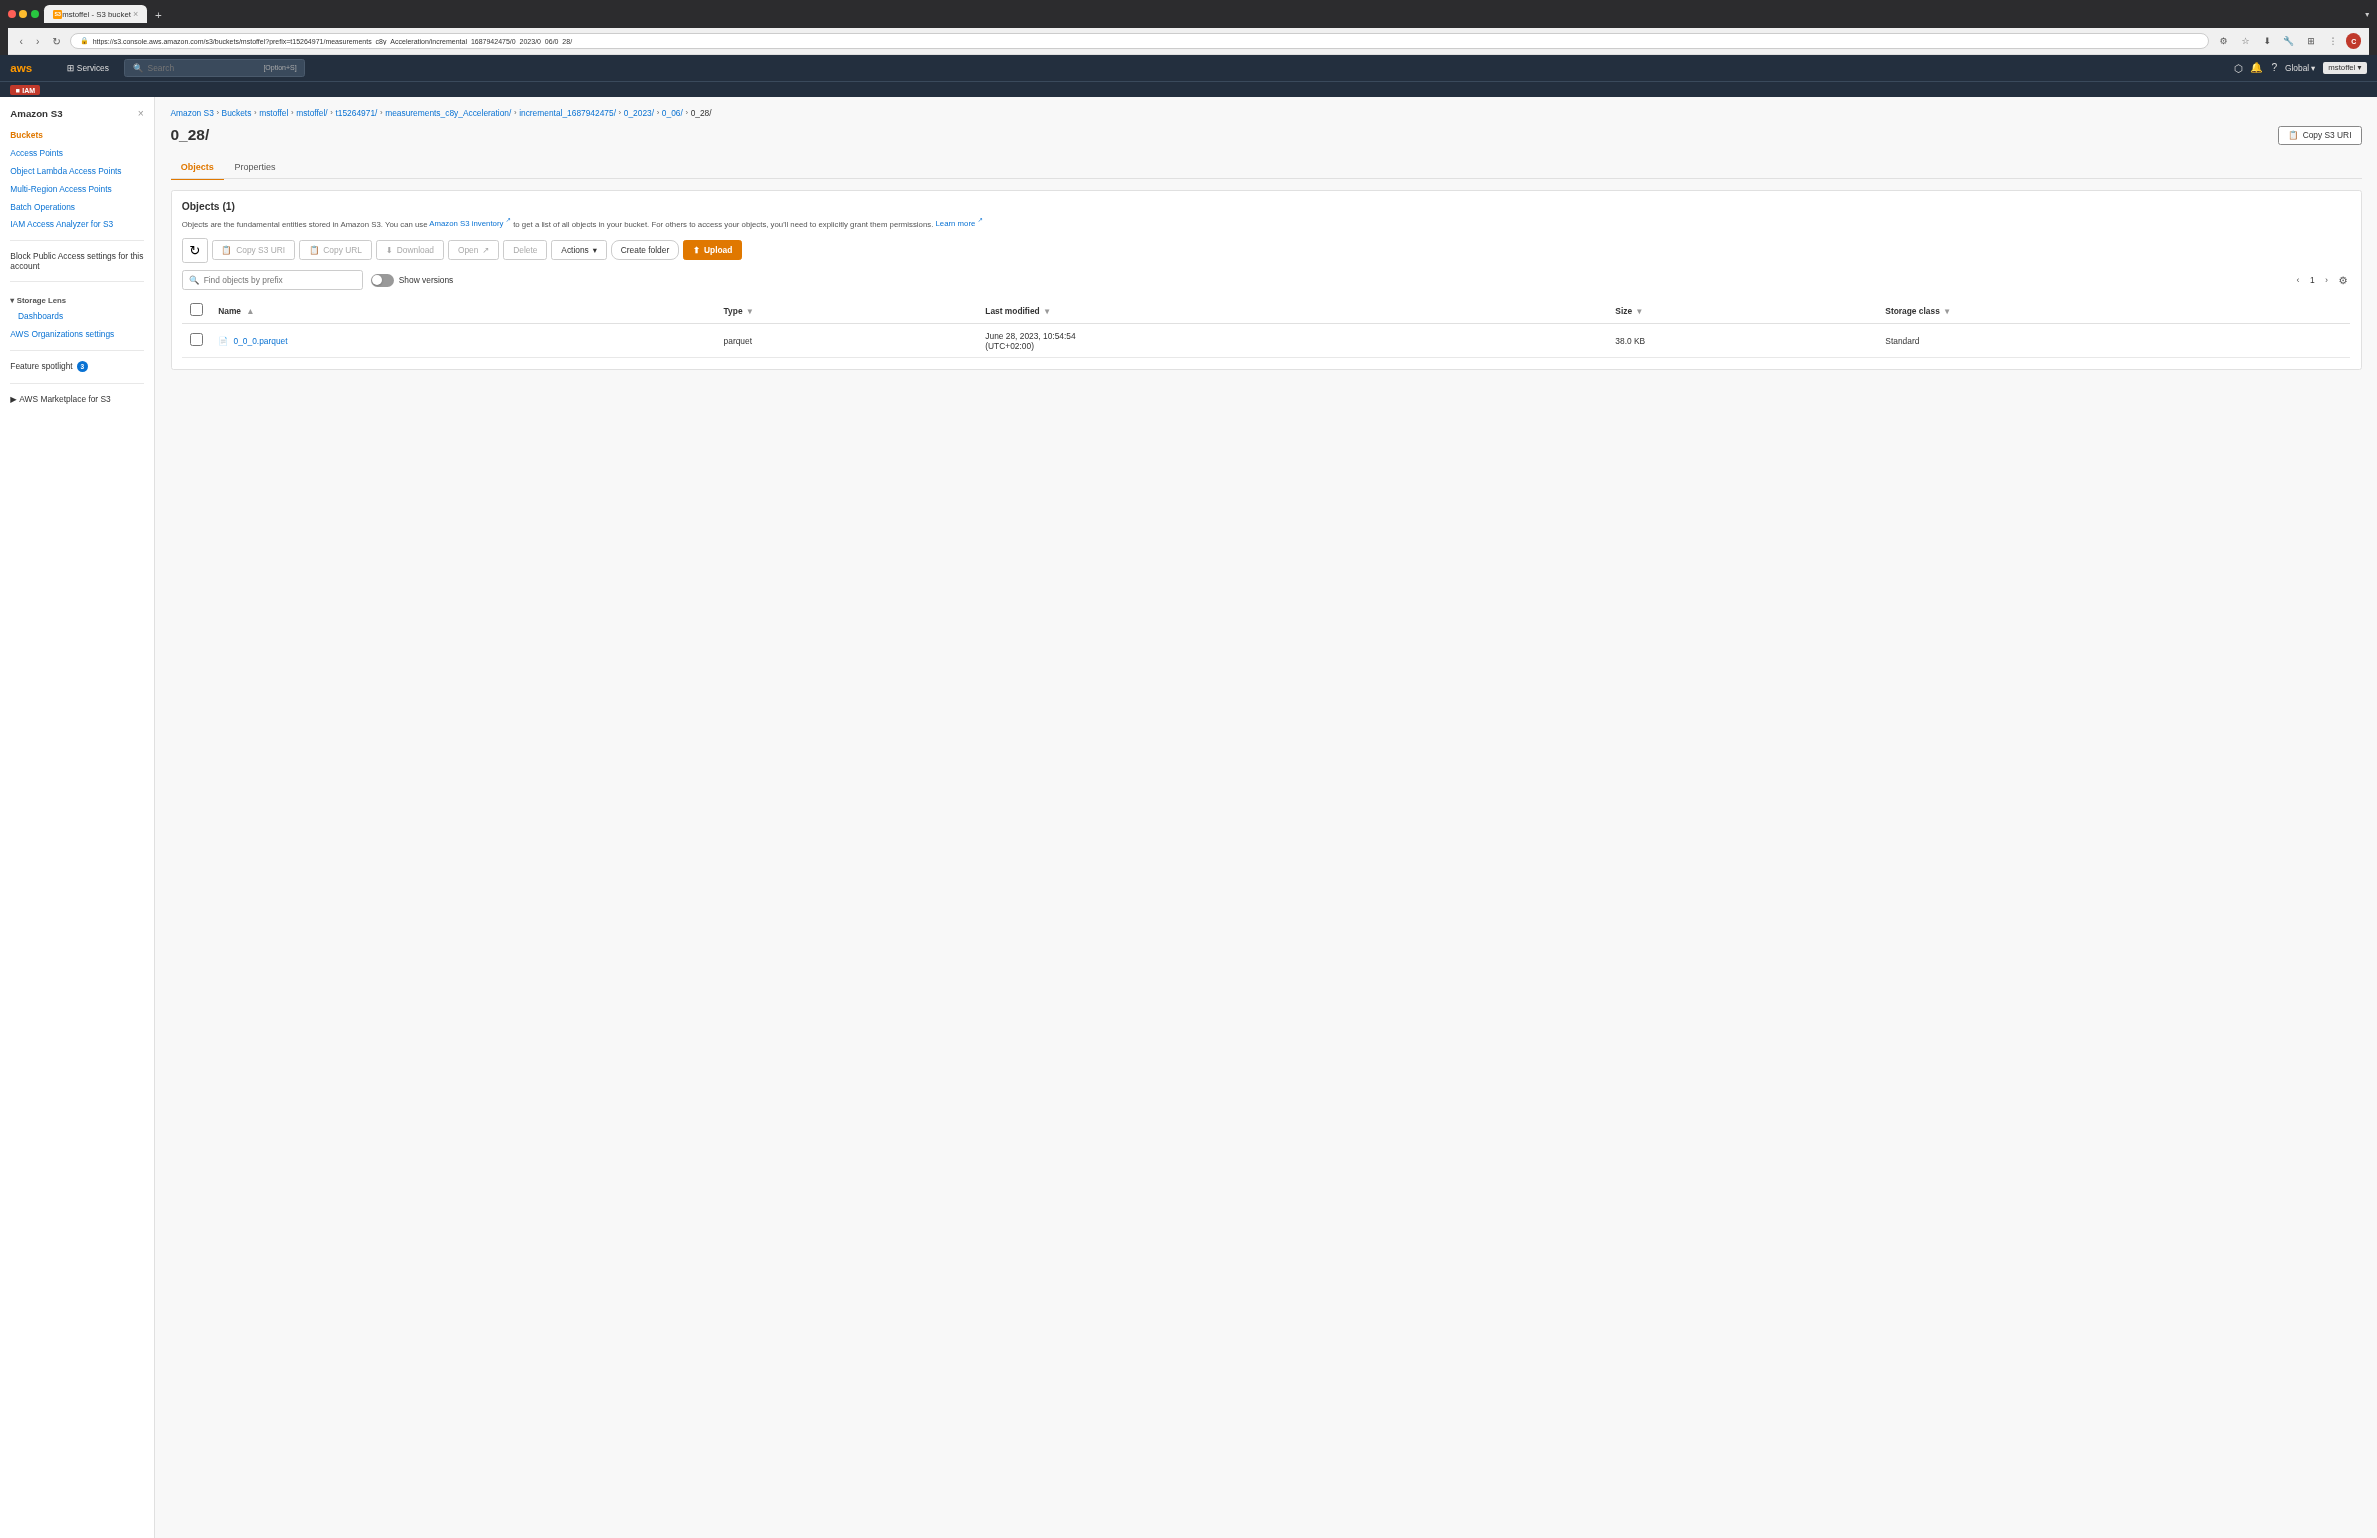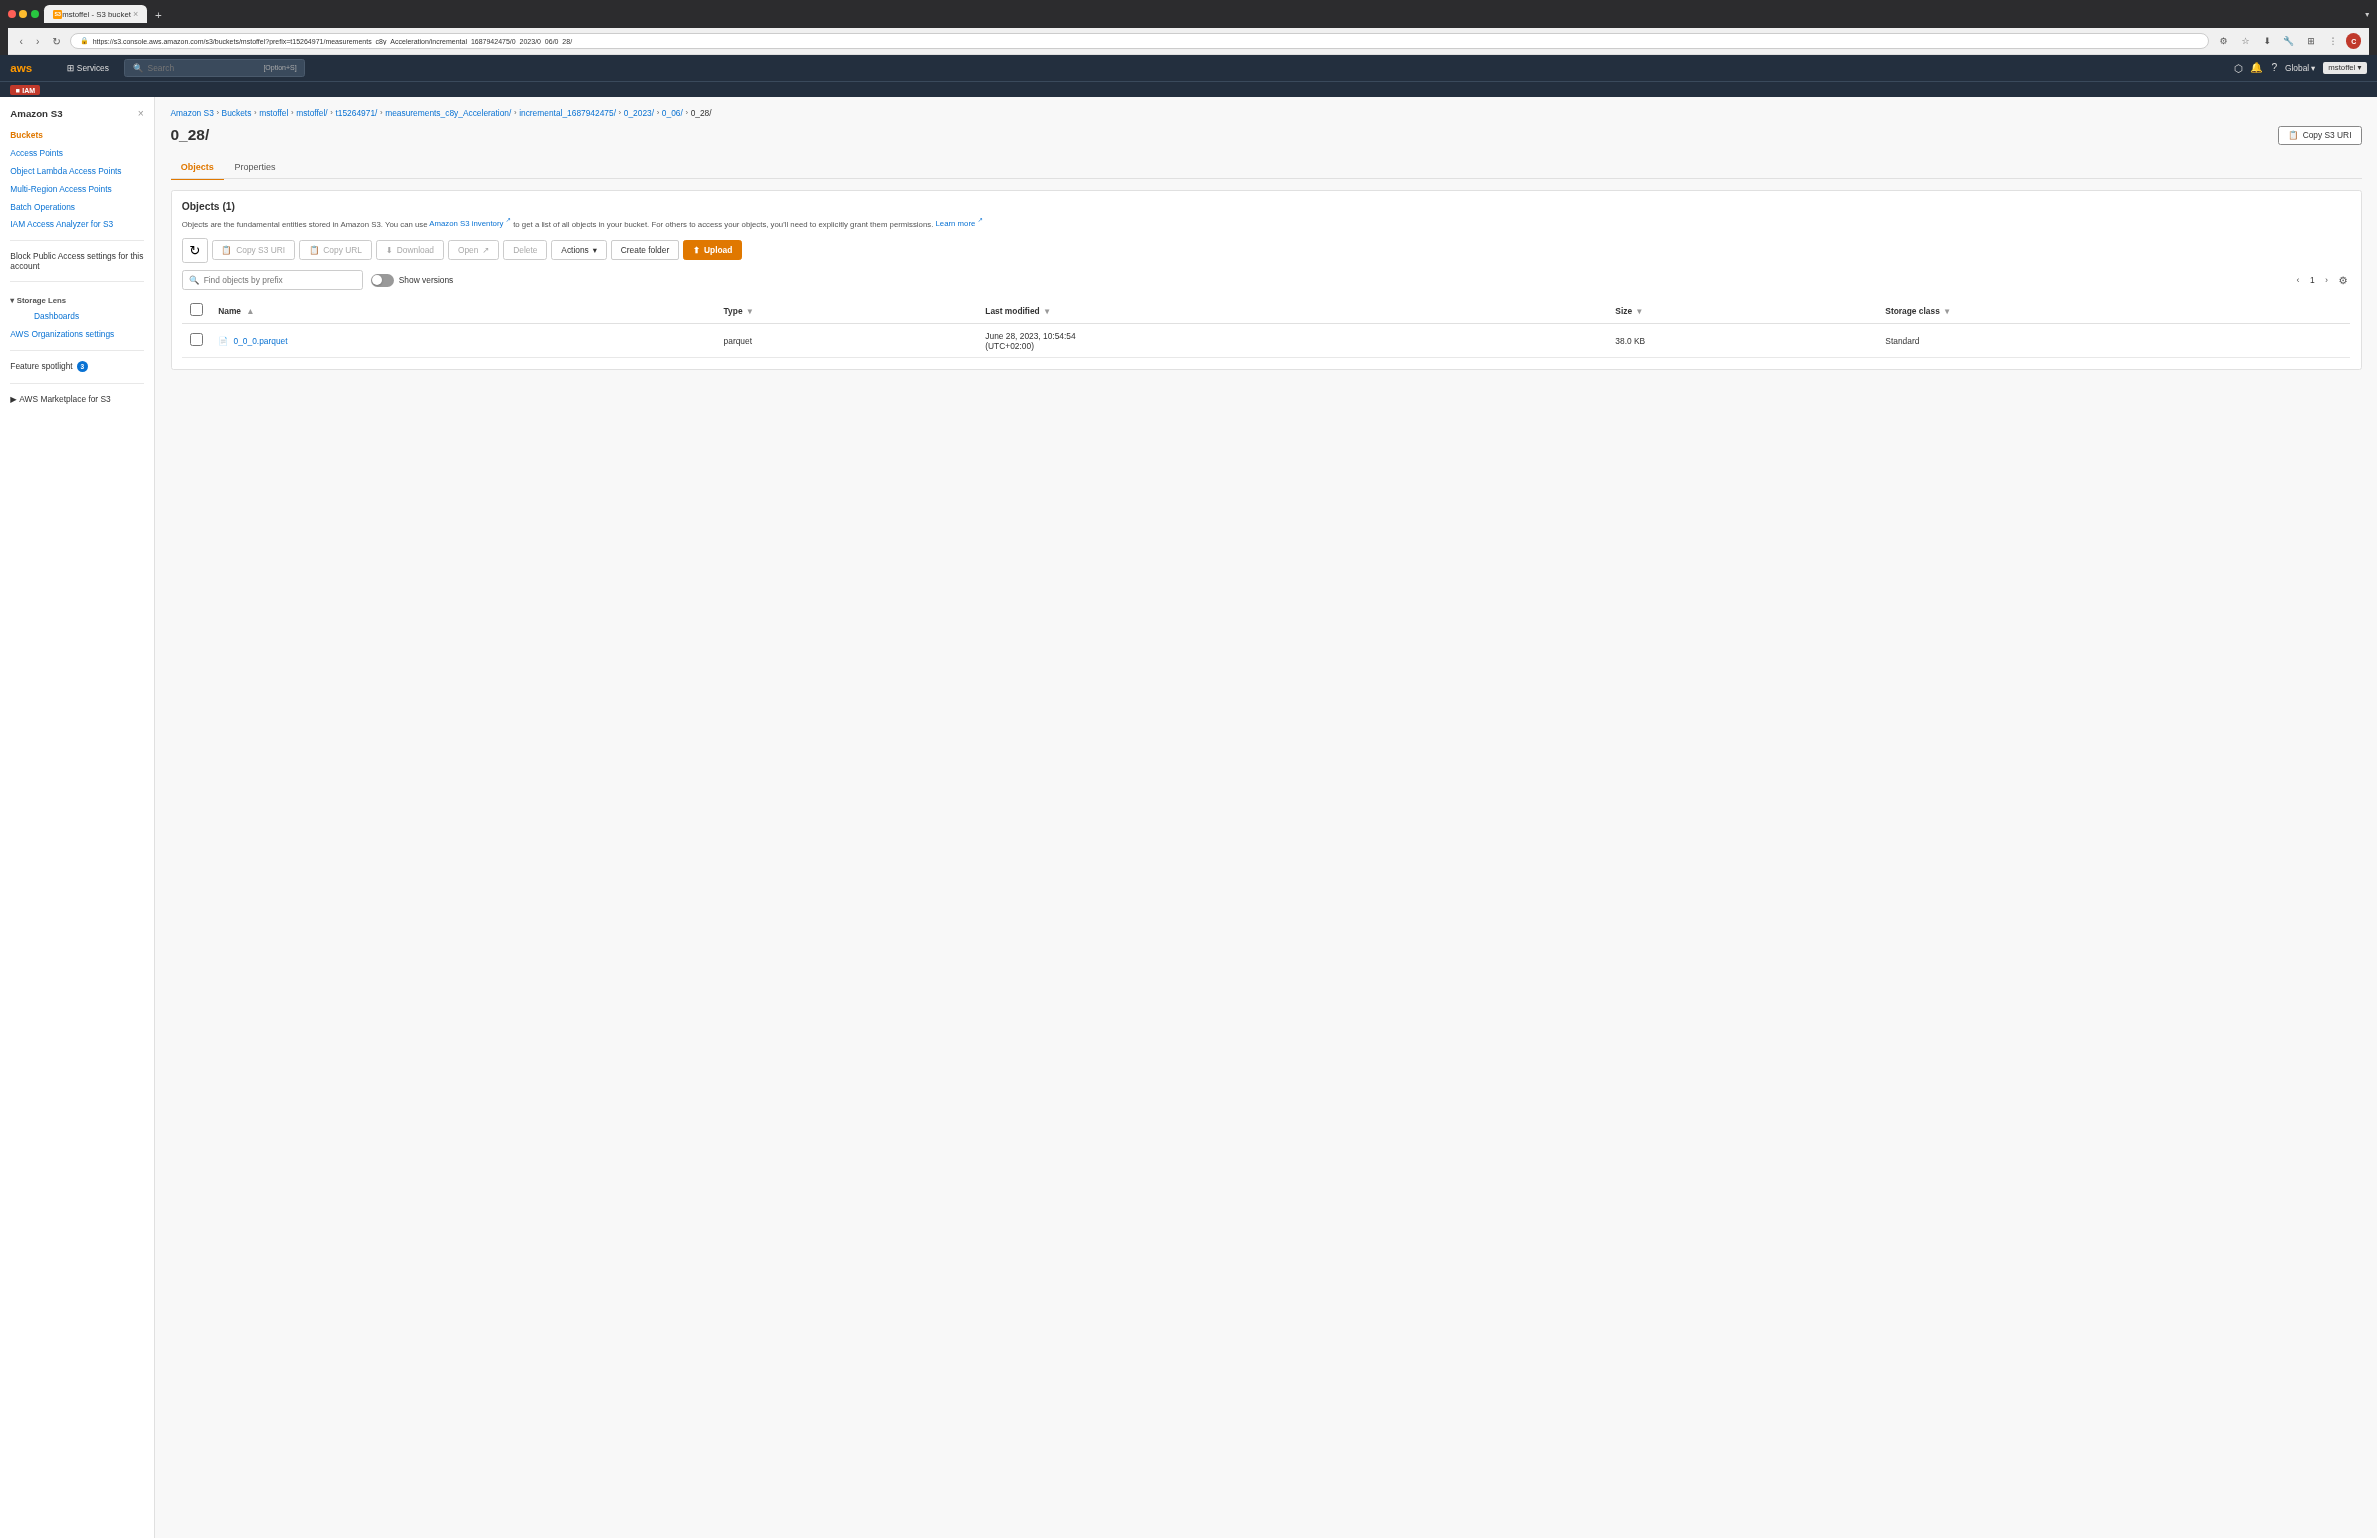--- a/index.html
+++ b/index.html
@@ -90,21 +90,21 @@
     .objects-desc { font-size: 7.8px; color: #555; line-height: 1.5; }
     .objects-desc a { color: #0972d3; text-decoration: none; }
     .ext-link-icon { font-size: 6.5px; vertical-align: super; }
 
     
     .action-toolbar { display: flex; align-items: center; gap: 3.9px; margin: 7.8px 0; flex-wrap: wrap; }
     .toolbar-btn { border: 0.6px solid #ccc; background: white; padding: 3.9px 9px; border-radius: 2.6px; font-size: 8.4px; cursor: pointer; display: flex; align-items: center; gap: 3.9px; color: #333; white-space: nowrap; }
     .toolbar-btn.disabled { color: #aaa; cursor: default; }
     .toolbar-btn-refresh { border: 0.6px solid #ccc; background: white; padding: 3.9px 6.5px; border-radius: 2.6px; cursor: pointer; }
     .actions-btn { border: 0.6px solid #ccc; background: white; padding: 3.9px 9px; border-radius: 2.6px; font-size: 8.4px; cursor: pointer; display: flex; align-items: center; gap: 3.9px; color: #333; }
-    .create-folder-btn { border: 0.6px solid #ccc; background: white; padding: 3.9px 9px; border-radius: 2px; font-size: 8.4px; cursor: pointer; color: #333; }
+    .create-folder-btn { border: 0.6px solid #ccc; background: white; padding: 3.9px 9px; border-radius: 8px; font-size: 8.4px; cursor: pointer; color: #333; }
     .upload-btn { background: #e07800; border: 0.6px solid #e07800; color: white; padding: 3.9px 9px; border-radius: 2.6px; font-size: 8.4px; cursor: pointer; display: flex; align-items: center; gap: 3.9px; font-weight: 600; }
 
     
     .filter-row { display: flex; align-items: center; gap: 7.8px; margin-bottom: 7.8px; }
     .search-box { border: 0.6px solid #ccc; border-radius: 2.6px; padding: 3.9px 6.5px; font-size: 8.4px; width: 181px; display: flex; align-items: center; gap: 3.9px; }
     .search-box input { border: none; outline: none; font-size: 8.4px; width: 100%; color: #333; }
     .search-icon { color: #666; font-size: 8.4px; }
     .show-versions { display: flex; align-items: center; gap: 5.2px; font-size: 8.4px; color: #333; }
     .toggle-switch { width: 23px; height: 13px; background: #ccc; border-radius: 6.5px; position: relative; cursor: pointer; flex-shrink: 0; }
     .toggle-switch.off { background: #999; }
@@ -212,21 +212,21 @@
     <a class="sidebar-nav-item">IAM Access Analyzer for S3</a>
 
     <div class="sidebar-divider"></div>
     <a class="sidebar-nav-item" style="color:#333;">Block Public Access settings for this account</a>
 
     <div class="sidebar-divider"></div>
     <div class="sidebar-section">
       <span>▾</span>
       <span>Storage Lens</span>
     </div>
-    <a class="sidebar-nav-item" style="padding-left:18px;margin-left:16px;">Dashboards</a>
+    <a class="sidebar-nav-item" style="padding-left:18px;">Dashboards</a>
     <a class="sidebar-nav-item" style="">AWS Organizations settings</a>
 
     <div class="sidebar-divider"></div>
     <div class="sidebar-feature-spotlight">
       <span>Feature spotlight</span>
       <div class="feature-badge">3</div>
     </div>
 
     <div class="sidebar-divider"></div>
     <div class="sidebar-marketplace">

